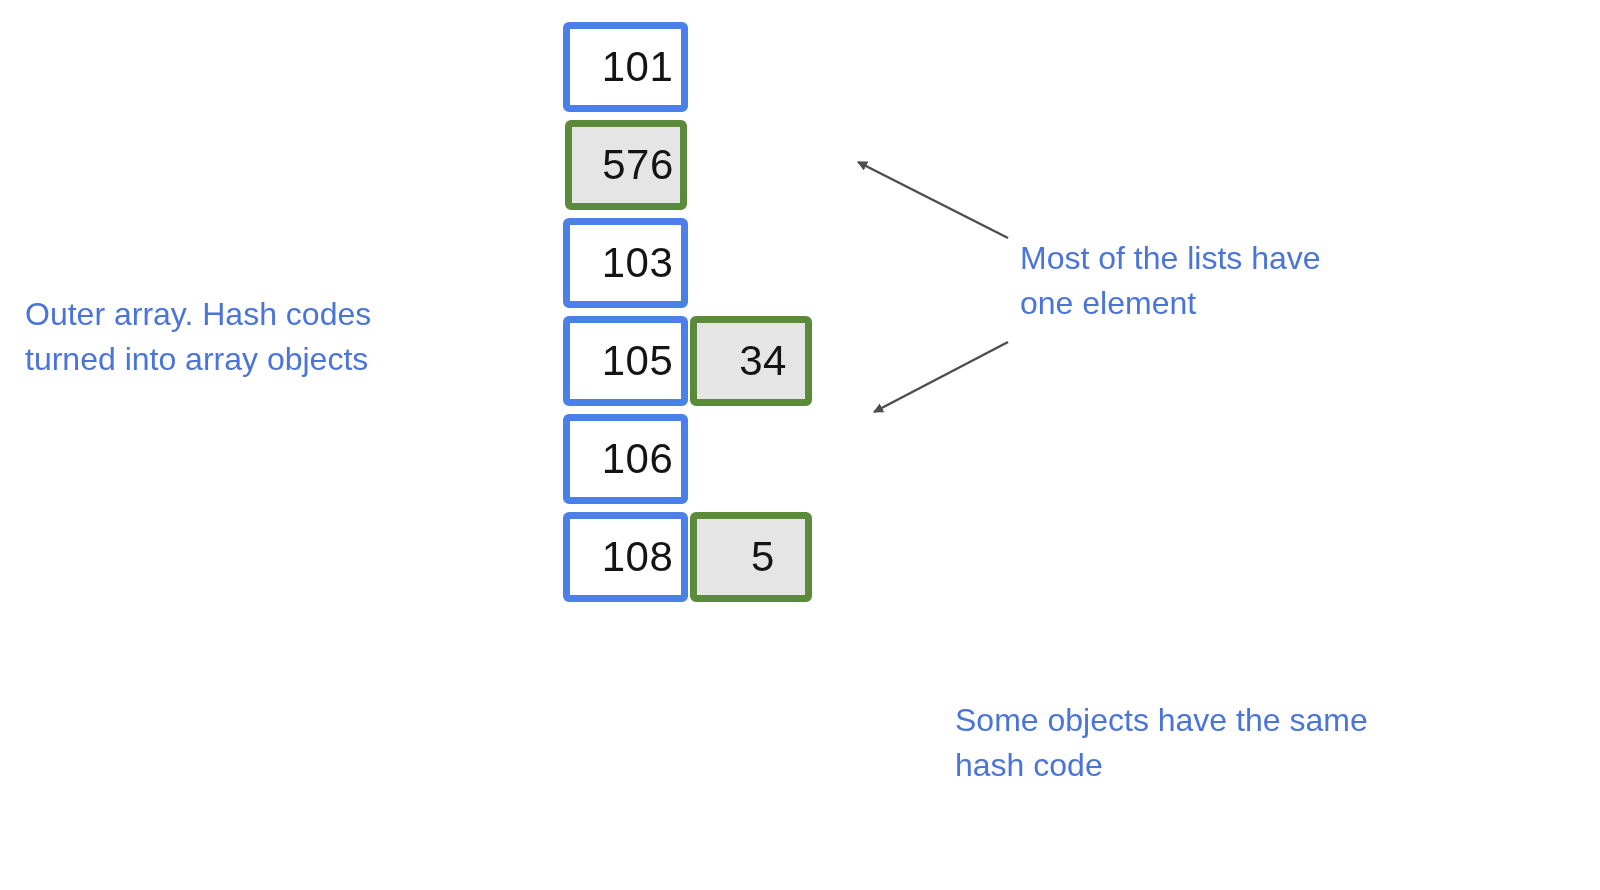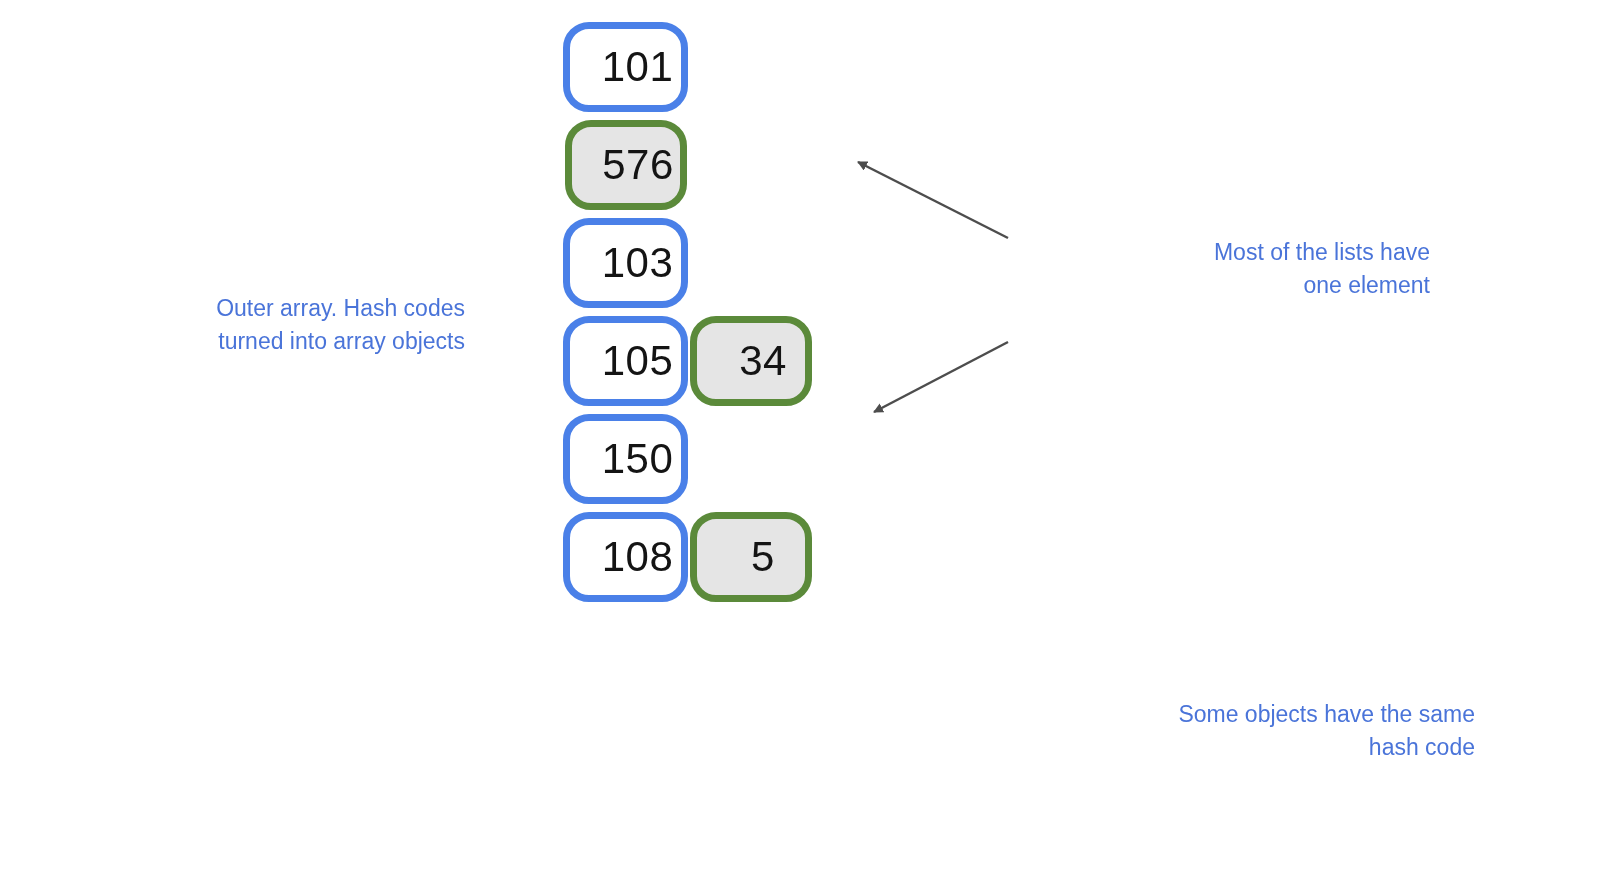--- a/index.html
+++ b/index.html
@@ -30,42 +30,42 @@
     align-items: stretch;
   }
   .cell {
     box-sizing: border-box;
     height: 90px;
     display: flex;
     align-items: center;
     justify-content: center;
     font-size: 42px;
     color: #141414;
-    border-radius: 26px;
+    border-radius: 6px;
     background: #ffffff;
     letter-spacing: 0.5px;
     padding-left: 24px;
   }
   .cell.blue {
     width: 125px;
     border: 7px solid #4a80e8;
     z-index: 2;
   }
   .cell.green {
     width: 122px;
     border: 7px solid #5b8a3a;
     background: #e5e5e5;
     margin-left: 2px;
   }
   .note {
     position: absolute;
     color: #4a74d9;
-    font-size: 23px;
+    font-size: 32px;
     line-height: 1.42;
-    text-align: right;
+    text-align: left;
     white-space: pre-line;
   }
   .note.left   { left: 25px;  top: 292px; width: 440px; }
   .note.right  { left: 1020px; top: 236px; width: 410px; }
   .note.bottom { left: 955px; top: 698px; width: 520px; }
   .arrow-layer {
     position: absolute;
     left: 0; top: 0;
     width: 1600px;
     height: 890px;
@@ -101,21 +101,21 @@
       <div class="cell blue">103</div>
     </div>
 
 
     <div class="array-row">
       <div class="cell blue">105</div>
       <div class="cell green">34</div>
     </div>
 
     <div class="array-row">
-      <div class="cell blue">150</div>
+      <div class="cell blue">106</div>
     </div>
 
 
     <div class="array-row">
       <div class="cell blue">108</div>
       <div class="cell green">5</div>
     </div>
 
   </div>
 

